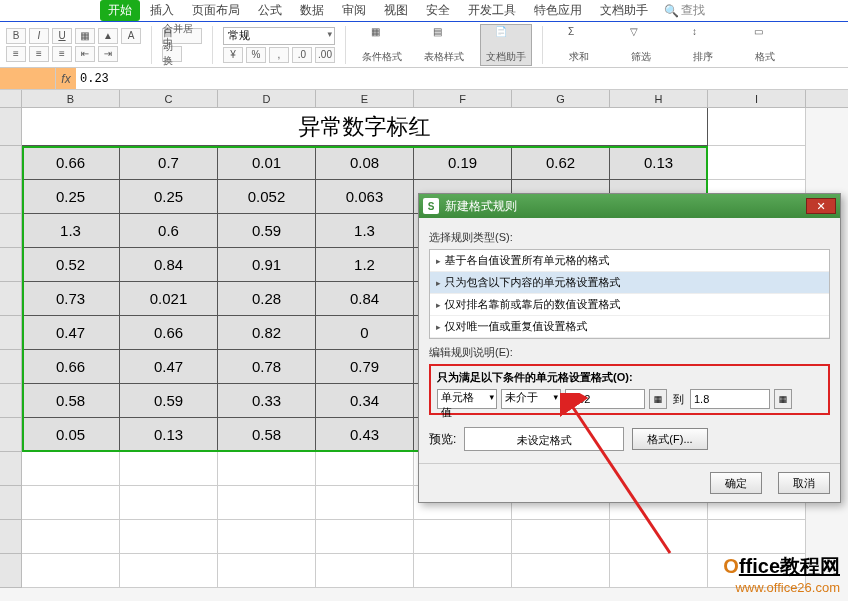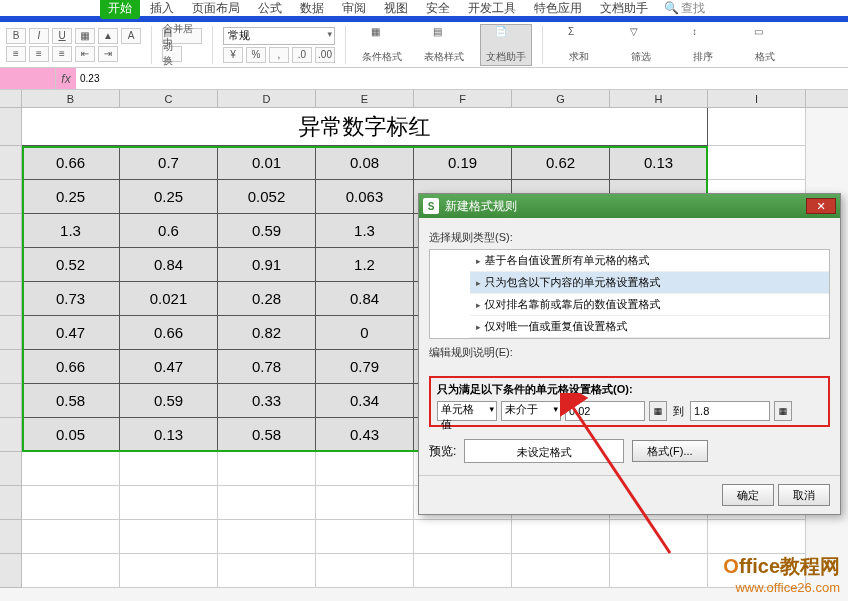--- a/index.html
+++ b/index.html
@@ -1,40 +1,40 @@
 <!DOCTYPE html>
 <html><head>
 <meta charset="utf-8">
 <style>
   * { box-sizing: border-box; margin: 0; padding: 0; font-family: "Microsoft YaHei", Arial, sans-serif; }
   body { background: #f5f5f5; width: 848px; height: 601px; overflow: hidden; position: relative; font-size: 12px; }
 
   
-  .tab-row { display: flex; align-items: center; height: 22px; background: #fff; border-bottom: 6px solid #1d4ed8; padding-left: 100px; gap: 2px; }
+  .tab-row { display: flex; align-items: center; height: 22px; background: #fff; border-bottom: 1px solid #1d4ed8; padding-left: 100px; gap: 2px; }
   .tab-row .tab { padding: 2px 8px; color: #444; cursor: pointer; }
   .tab-row .tab.active { background: #1aad19; color: #fff; border-radius: 3px; }
   .tab-row .search { margin-left: 6px; color: #888; display: flex; align-items: center; gap: 2px; }
 
   
   .toolbar { display: flex; align-items: center; height: 46px; background: #fff; border-bottom: 1px solid #ccc; padding: 0 6px; gap: 10px; }
   .ts-group { display: flex; flex-direction: column; gap: 2px; }
   .ts-row { display: flex; gap: 3px; }
   .tb-btn { width: 20px; height: 16px; border: 1px solid #ccc; background: #fafafa; font-size: 10px; display: flex; align-items: center; justify-content: center; color: #555; cursor: pointer; }
   .big-btn { display: flex; flex-direction: column; align-items: center; justify-content: center; width: 52px; height: 42px; color: #555; cursor: pointer; font-size: 10px; }
   .big-btn .ic { width: 22px; height: 22px; margin-bottom: 2px; }
   .big-btn.active { background: #e0e0e0; border: 1px solid #aaa; }
   .select-box { border: 1px solid #bbb; height: 18px; padding: 0 14px 0 4px; font-size: 11px; background: #fff; position: relative; min-width: 60px; }
   .select-box::after { content: "▾"; position: absolute; right: 2px; top: 1px; font-size: 9px; color: #666; }
   .vdiv { width: 1px; height: 38px; background: #ddd; }
 
   
-  .fbar-row { display: flex; align-items: center; height: 22px; background: #f9a8d4; border-bottom: 1px solid #ccc; }
+  .fbar-row { display: flex; align-items: center; height: 22px; background: #fdba74; border-bottom: 1px solid #ccc; }
   .namebox { width: 56px; border-right: 1px solid #ccc; height: 100%; display: flex; align-items: center; justify-content: center; color: #555; }
   .fx-lbl { width: 20px; text-align: center; font-style: italic; color: #555; }
-  .fbar-input { flex: 1; height: 100%; border: none; padding: 0 4px; font-size: 10px; }
+  .fbar-input { flex: 1; height: 100%; border: none; padding: 0 4px; font-size: 12px; font-family: Liberation Mono, monospace; }
 
   
   .colhdr-row { display: flex; height: 18px; background: #e6e6e6; border-bottom: 1px solid #bbb; }
   .rowhdr-corner { width: 22px; border-right: 1px solid #bbb; background: #e6e6e6; }
   .colhdr { border-right: 1px solid #bbb; text-align: center; color: #333; font-size: 11px; line-height: 18px; }
   .col-B { width: 98px; } .col-C { width: 98px; } .col-D { width: 98px; } .col-E { width: 98px; }
   .col-F { width: 98px; } .col-G { width: 98px; } .col-H { width: 98px; } .col-I { width: 98px; }
 
   
   .grid { position: relative; }
@@ -48,44 +48,44 @@
   
   .sel-outline { position: absolute; left: 22px; top: 38px; width: 686px; height: 306px; border: 2px solid #1aad19; pointer-events: none; }
 
   
   .dialog { position: absolute; left: 418px; top: 193px; width: 423px; background: #f0f0f0; border: 1px solid #888; box-shadow: 3px 3px 8px rgba(0,0,0,0.3); }
   .dlg-title { height: 24px; background: linear-gradient(#5aa858,#3e8b3c); color: #fff; display: flex; align-items: center; padding: 0 4px; font-size: 12px; }
   .dlg-title .ticon { width: 16px; height: 16px; background: #fff; color: #3e8b3c; border-radius: 2px; margin-right: 6px; display:flex;align-items:center;justify-content:center;font-size:10px;font-weight:bold;}
   .dlg-close { margin-left: auto; width: 30px; height: 16px; background: #c0392b; color: #fff; text-align: center; line-height: 14px; font-size: 11px; border: 1px solid #7a2018; cursor: pointer; }
   .dlg-body { padding: 8px 10px 12px 10px; }
   .dlg-section-lbl { font-size: 11px; color: #333; margin: 4px 0; }
-  .rule-list { border: 1px solid #bbb; background: #fff; margin-bottom: 6px; padding-left: 40px; }
+  .rule-list { border: 1px solid #bbb; background: #fff; margin-bottom: 6px; }
   .rule-item { padding: 3px 6px; font-size: 11px; border-bottom: 1px solid #eee; cursor: pointer; }
   .rule-item.sel { background: #d6e5f3; }
   .rule-item::before { content: "▸"; margin-right: 4px; color: #555; font-size: 9px; }
-  .redbox { border: 2px solid #d22; padding: 4px 6px; margin: 16px 0 8px 0; }
+  .redbox { border: 2px solid #d22; padding: 4px 6px; margin: 4px 0 8px 0; }
   .redbox .hdr { font-size: 11px; font-weight: bold; margin-bottom: 4px; }
   .cond-row { display: flex; align-items: center; gap: 4px; }
   .dlg-select { border: 1px solid #999; height: 20px; font-size: 11px; padding: 0 14px 0 3px; background: #fff; position: relative; }
   .dlg-select::after { content: "▾"; position: absolute; right: 2px; top: 2px; font-size: 9px; }
   .dlg-input { border: 1px solid #999; height: 20px; font-size: 11px; padding: 0 3px; background: #fff; }
   .range-btn { width: 18px; height: 20px; border: 1px solid #999; background: #eee; font-size: 9px; cursor: pointer; display:flex;align-items:center;justify-content:center; }
   .to-lbl { font-size: 11px; padding: 0 2px; }
   .preview-row { display: flex; align-items: center; gap: 8px; margin-top: 12px; }
   .preview-box { border: 1px solid #999; height: 24px; width: 160px; background: #fff; text-align: center; line-height: 24px; font-size: 11px; }
   .dlg-btn { border: 1px solid #888; background: linear-gradient(#fdfdfd,#e2e2e2); height: 22px; padding: 0 14px; font-size: 11px; cursor: pointer; }
-  .dlg-footer { display: flex; justify-content: flex-end; gap: 4px; padding: 8px 10px; border-top: 1px solid #ccc; }
+  .dlg-footer { display: flex; justify-content: flex-end; gap: 16px; padding: 8px 10px; border-top: 1px solid #ccc; }
 
   
   .arrow { position: absolute; left: 560px; top: 393px; pointer-events: none; }
 
   
   .wm { position: absolute; right: 8px; bottom: 6px; text-align: right; }
   .wm .l1 { font-size: 20px; font-weight: bold; }
-  .wm .l1 .o { color: #d97b16; } .wm .l1 .rest { color: #a16207; }
+  .wm .l1 .o { color: #d97b16; } .wm .l1 .rest { color: #000000; text-decoration: underline; }
   .wm .l2 { font-size: 13px; color: #d97b16; }
 </style>
 </head>
 <body>
 
 <div class="tab-row">
   <span class="tab active">开始</span>
   <span class="tab">插入</span>
   <span class="tab">页面布局</span>
   <span class="tab">公式</span>

